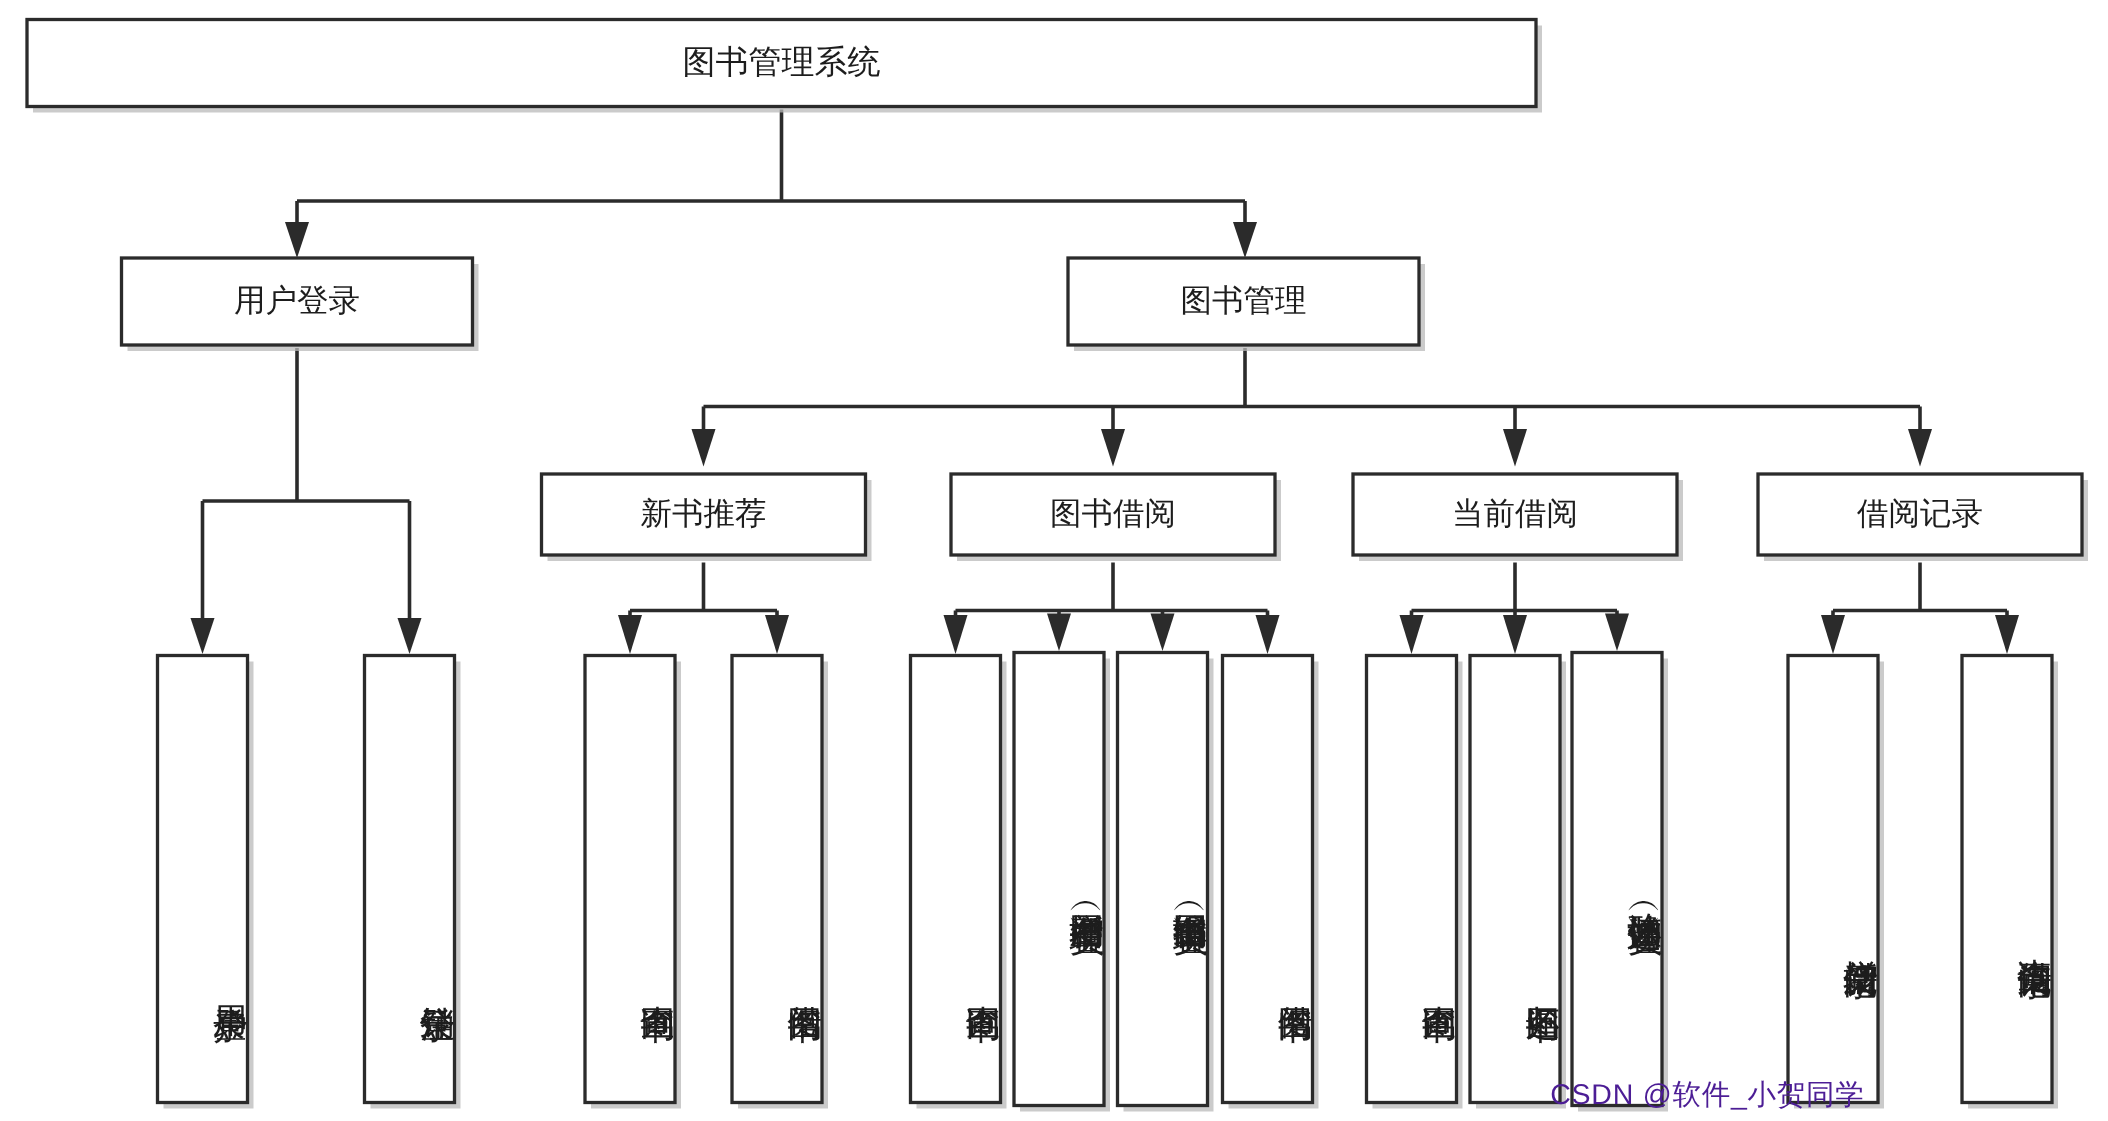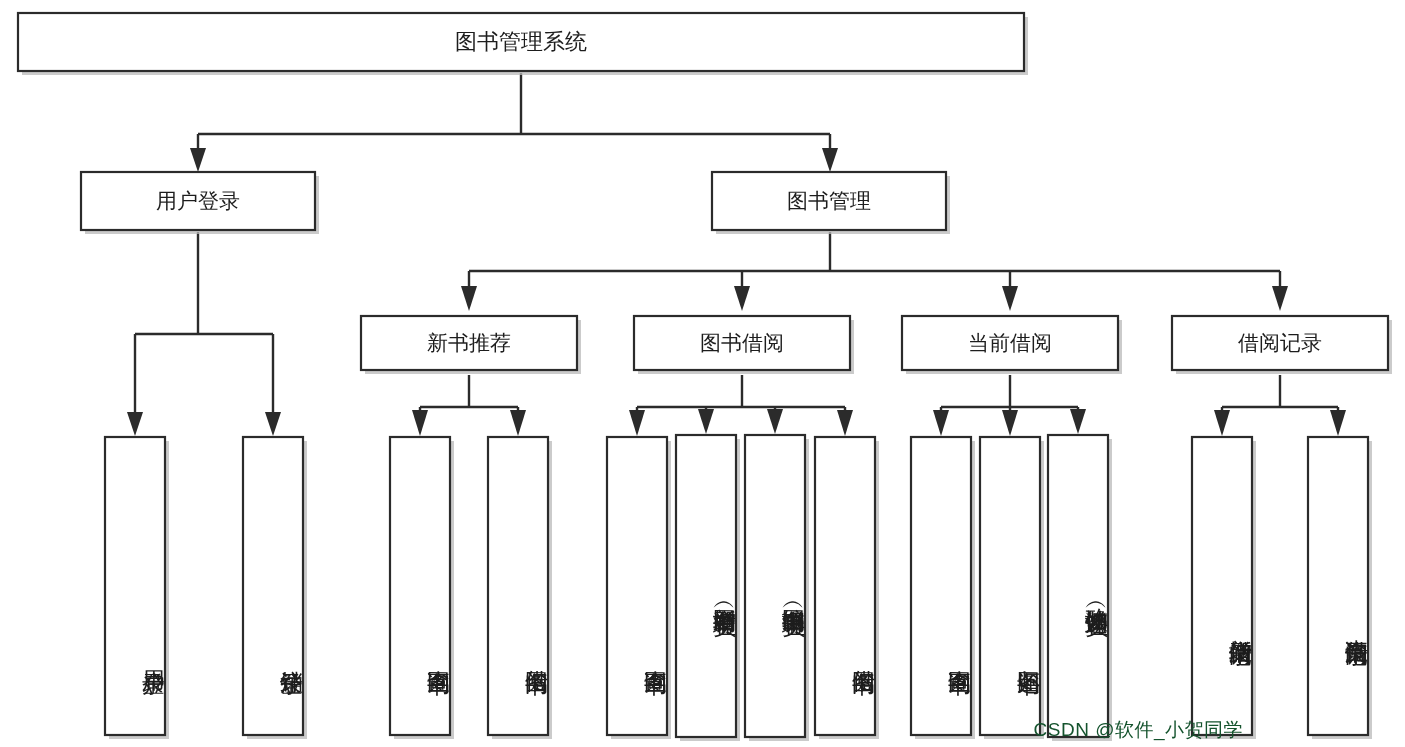--- a/index.html
+++ b/index.html
@@ -71,21 +71,21 @@
     display: flex;
     align-items: flex-start;
     justify-content: center;
   }
   .watermark {
     position: absolute;
     right: 6px;
     bottom: 4px;
     font-family: "Liberation Sans", "DejaVu Sans", sans-serif;
     font-size: 19px;
-    color: #14532d;
+    color: #4c1d95;
     letter-spacing: 0.5px;
     user-select: none;
   }
 </style>
 </head>
 <body>
 
 <div id="diagram-root">
 
   <svg class="flow" viewBox="0 0 1405 747" xmlns="http://www.w3.org/2000/svg">

